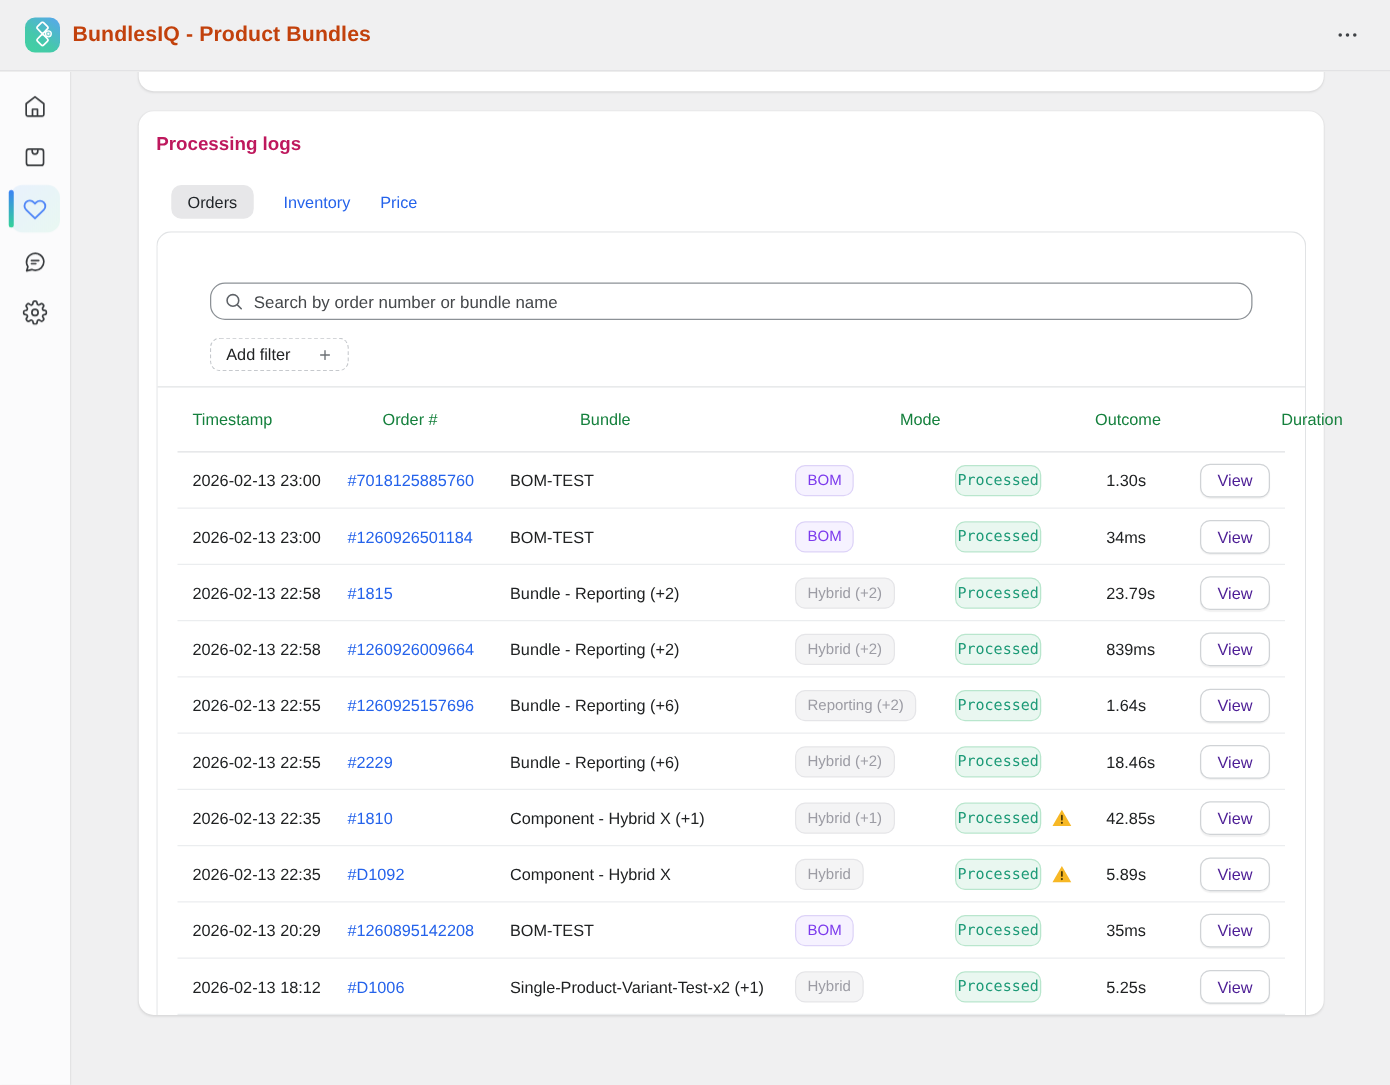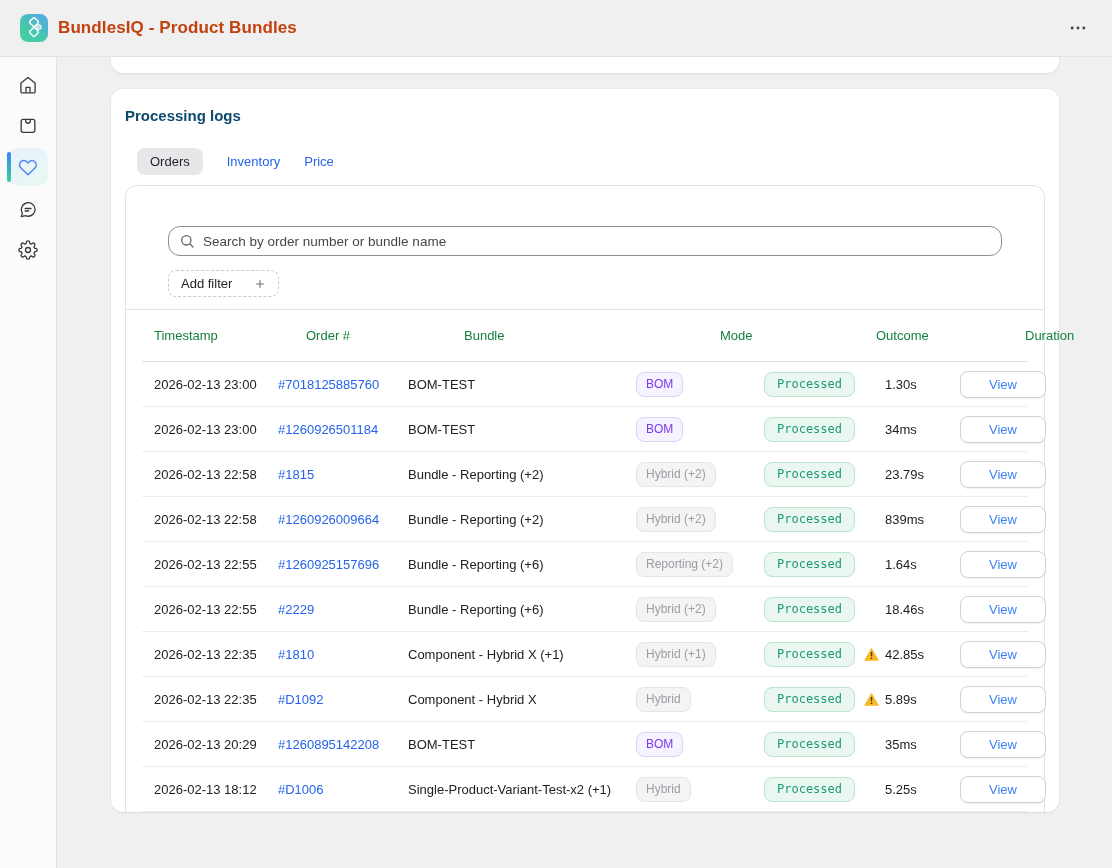--- a/index.html
+++ b/index.html
@@ -52,21 +52,21 @@
   }
 
   
   .stats-card { padding:13px 20px 15px; display:flex; align-items:center; justify-content:space-between; }
   .stats-title { font-size:15px; font-weight:700; color:#1a1d21; margin-bottom:7px; }
   .stats-sub { font-size:13px; color:#5f6368; }
   .expand-link { display:flex; align-items:center; gap:6px; color:#2563eb; font-size:14px; font-weight:500; cursor:pointer; }
 
   
   .logs-card { margin-top:16px; padding:18px 14px 0; min-height:640px; }
-  .logs-title { font-size:15px; font-weight:700; color:#0c4a6e; }
+  .logs-title { font-size:15px; font-weight:700; color:#be185d; }
   .tabs { display:flex; align-items:center; gap:24px; margin:24px 0 10px 12px; }
   .tab { font-size:13px; cursor:pointer; }
   .tab.active { background:#e7e7e9; color:#1f2327; font-weight:500; padding:6px 13px; border-radius:8px; }
   .tab.link { color:#2563eb; font-weight:500; }
 
   
   .panel { border:1px solid #e1e3e5; border-radius:12px 12px 0 0; border-bottom:none; }
   .panel-top { padding:40px 42px 12px; }
   .search-box { position:relative; }
   .search-box svg { position:absolute; left:11px; top:7px; }
@@ -96,26 +96,26 @@
   .thead > div { padding-left:12px; }
   .trow { height:45px; border-bottom:1px solid #ebedef; font-size:13px; color:#202223; }
   .trow > div { padding-left:12px; }
   .order-link { color:#2563eb; cursor:pointer; text-decoration:none; }
   .badge-mode { display:inline-block; font-size:12px; padding:4px 9px; border-radius:8px; line-height:1.25; }
   .badge-purple { background:#f6f2ff; border:1px solid #ddd3f8; color:#7c3aed; }
   .badge-gray   { background:#f4f4f5; border:1px solid #e5e5e8; color:#9c9ca4; }
   .outcome-cell { display:flex; align-items:center; gap:8px; }
   .badge-outcome {
     display:inline-block; font-family:"DejaVu Sans Mono", monospace;
-    font-size:12px; padding:4px 12px; border-radius:8px; line-height:1.25;
+    font-size:12px; padding:4px 1px; border-radius:8px; line-height:1.25;
     background:#e9f7f0; border:1px solid #b9e6cd; color:#1d9a77;text-align:center;
   }
   .view-btn {
     background:#fff; border:1px solid #d0d3d6; border-radius:8px;
-    padding:5px 28px; font-size:13px; color:#3b82f6; cursor:pointer;
+    padding:5px 13px; font-size:13px; color:#4c1d95; cursor:pointer;
     box-shadow:0 1px 1px rgba(0,0,0,.06);
     font-family:"Liberation Sans", sans-serif;
   }
 </style>
 </head>
 <body>
 
 <header class="topbar">
   <div class="app-icon">
     <svg width="22" height="22" viewBox="0 0 24 24" fill="none" stroke="#ffffff" stroke-width="1.5">

